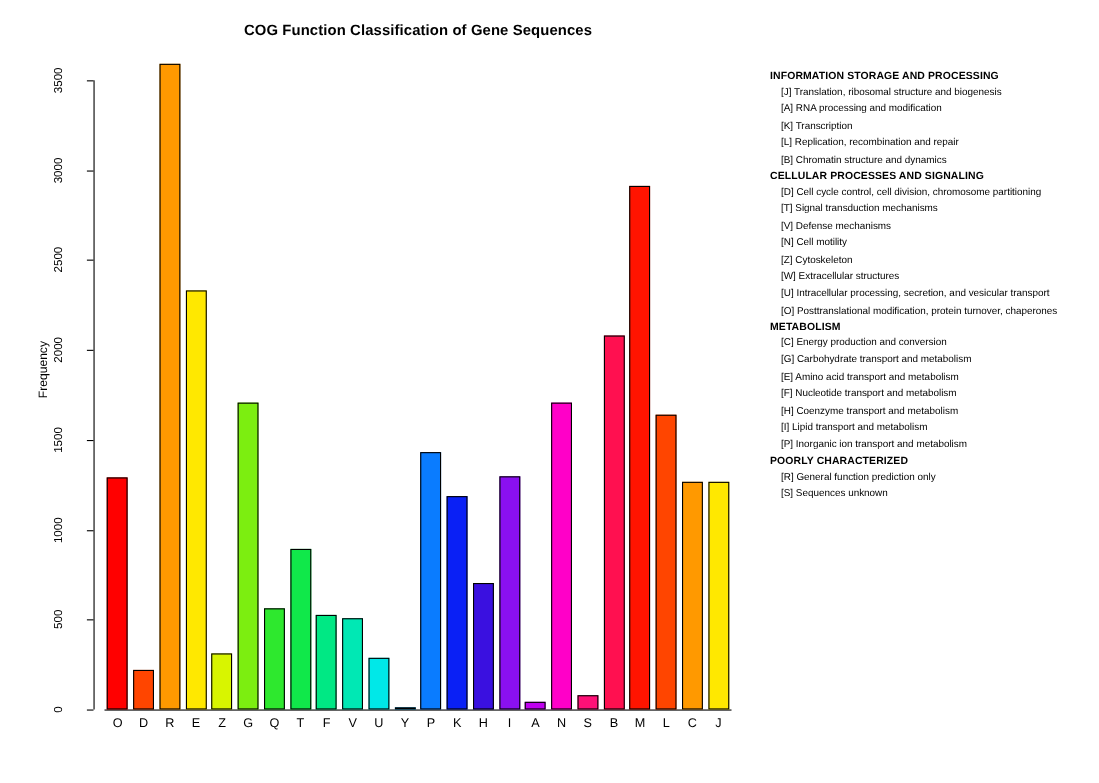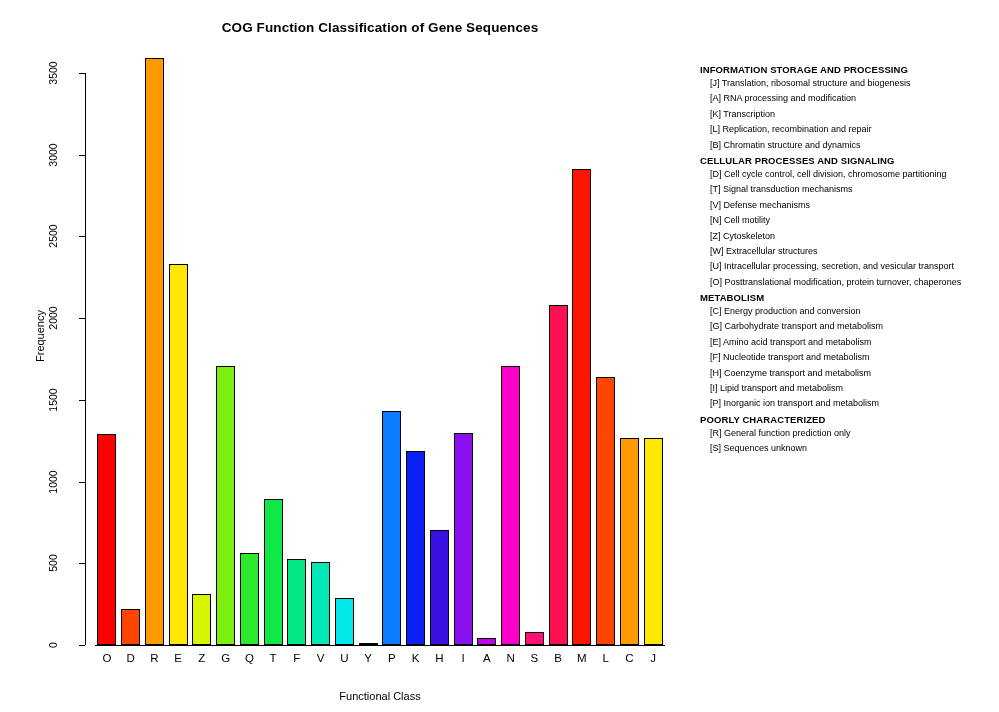--- a/index.html
+++ b/index.html
@@ -135,21 +135,20 @@
       <div class="xtick-label" style="left: 451.25px; width: 23.75px;">I</div>
       <div class="xtick-label" style="left: 475px; width: 23.75px;">A</div>
       <div class="xtick-label" style="left: 498.75px; width: 23.75px;">N</div>
       <div class="xtick-label" style="left: 522.5px; width: 23.75px;">S</div>
       <div class="xtick-label" style="left: 546.25px; width: 23.75px;">B</div>
       <div class="xtick-label" style="left: 570px; width: 23.75px;">M</div>
       <div class="xtick-label" style="left: 593.75px; width: 23.75px;">L</div>
       <div class="xtick-label" style="left: 617.5px; width: 23.75px;">C</div>
       <div class="xtick-label" style="left: 641.25px; width: 23.75px;">J</div>
     </div>
-  <div class="xlabel">Functional Class</div>
 
   <div class="legend" id="legend">
       <div class="legend-group">
         <div class="legend-head">INFORMATION STORAGE AND PROCESSING</div>
         <div class="legend-item">[J] Translation, ribosomal structure and biogenesis</div>
         <div class="legend-item">[A] RNA processing and modification</div>
         <div class="legend-item">[K] Transcription</div>
         <div class="legend-item">[L] Replication, recombination and repair</div>
         <div class="legend-item">[B] Chromatin structure and dynamics</div>
       </div>

